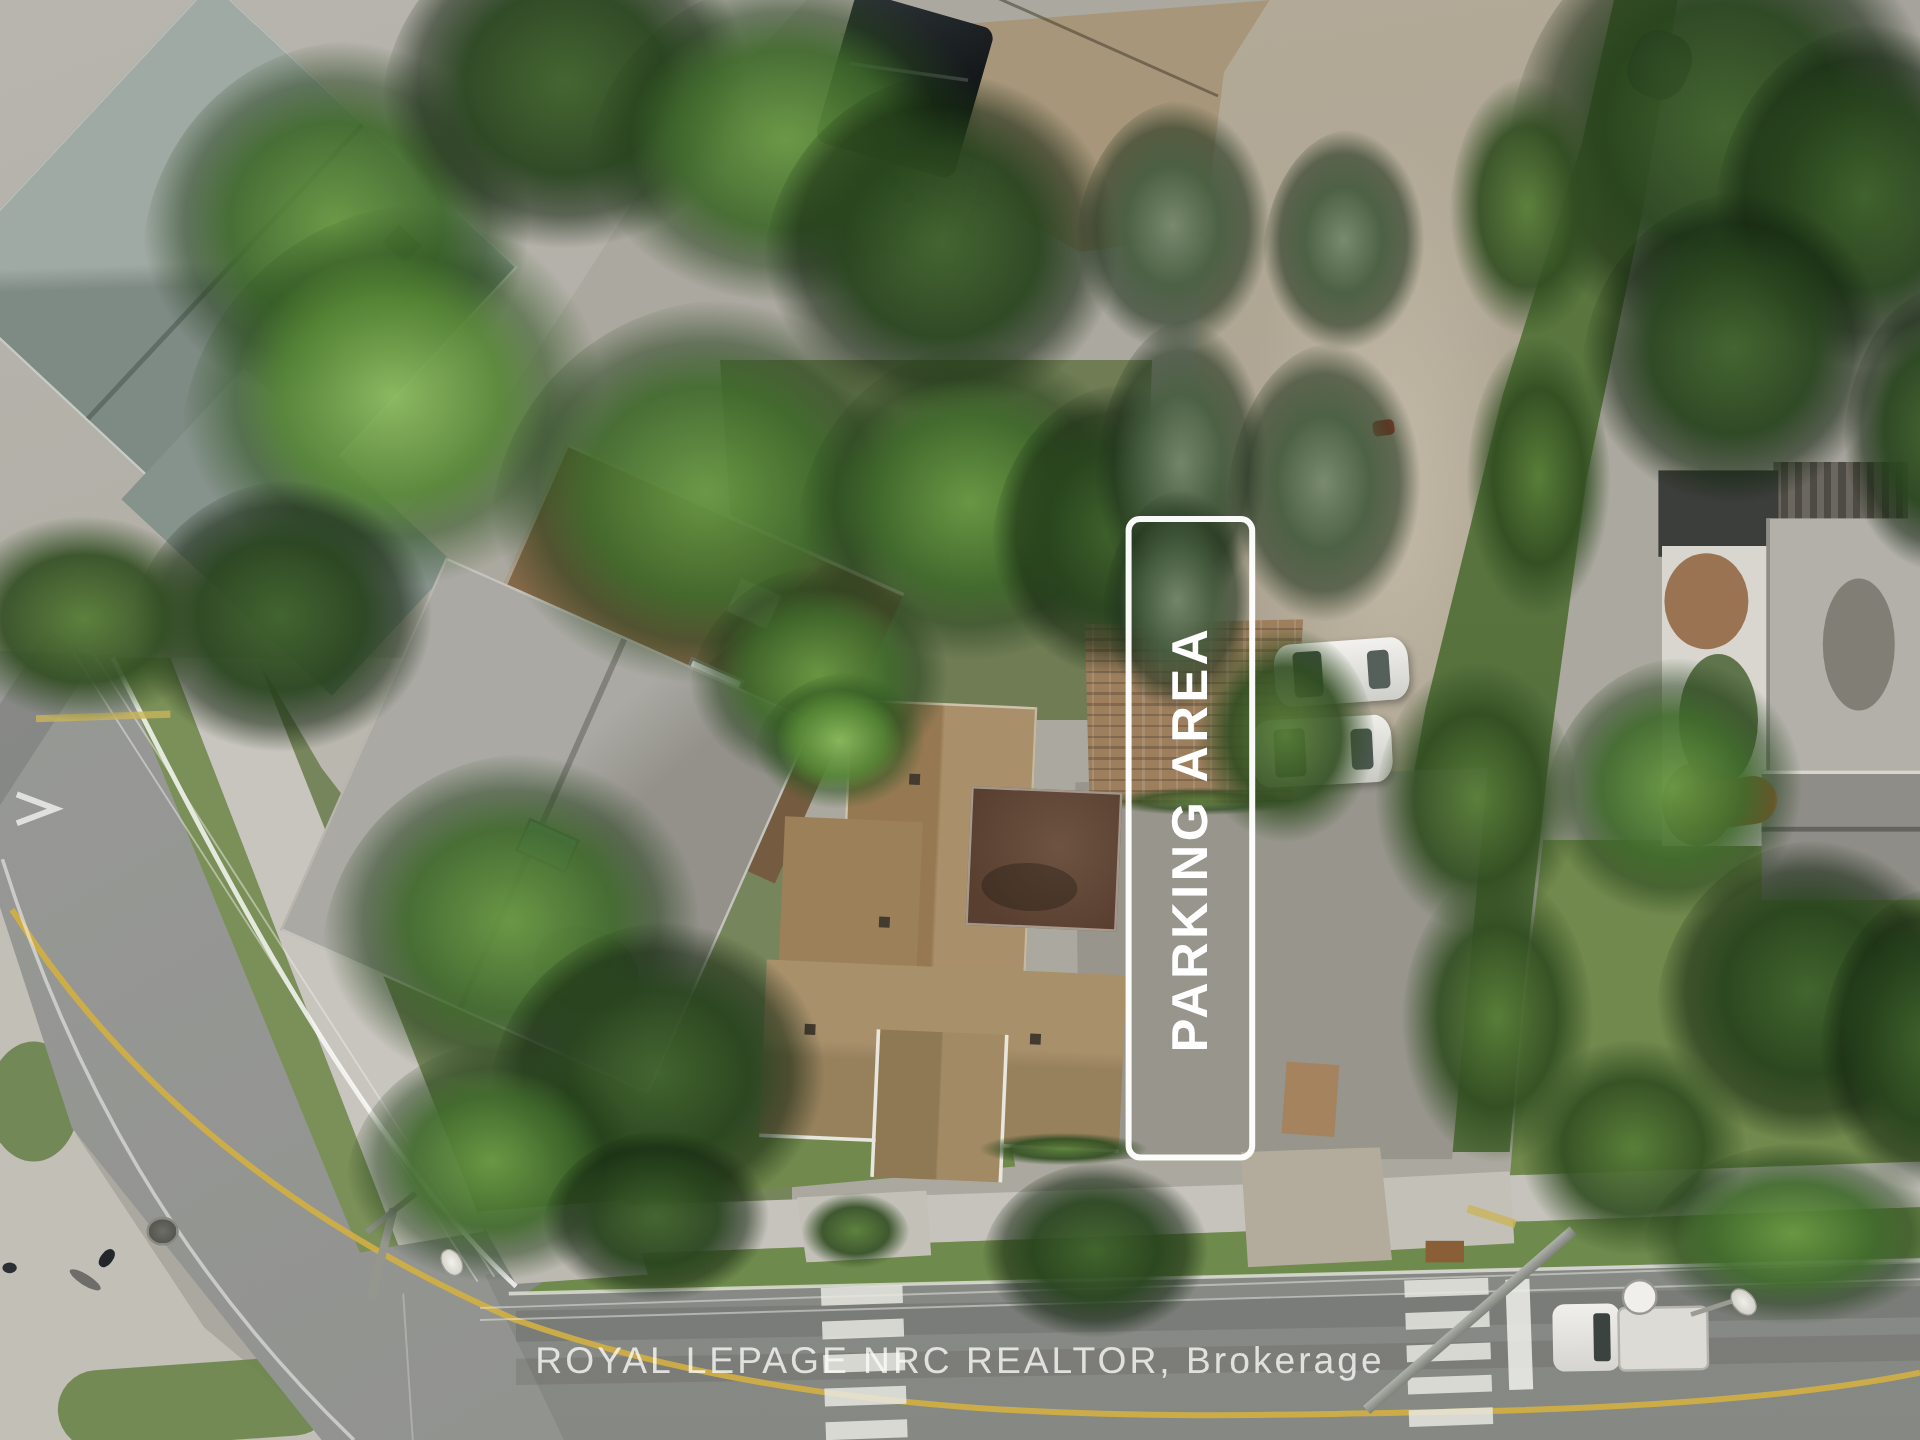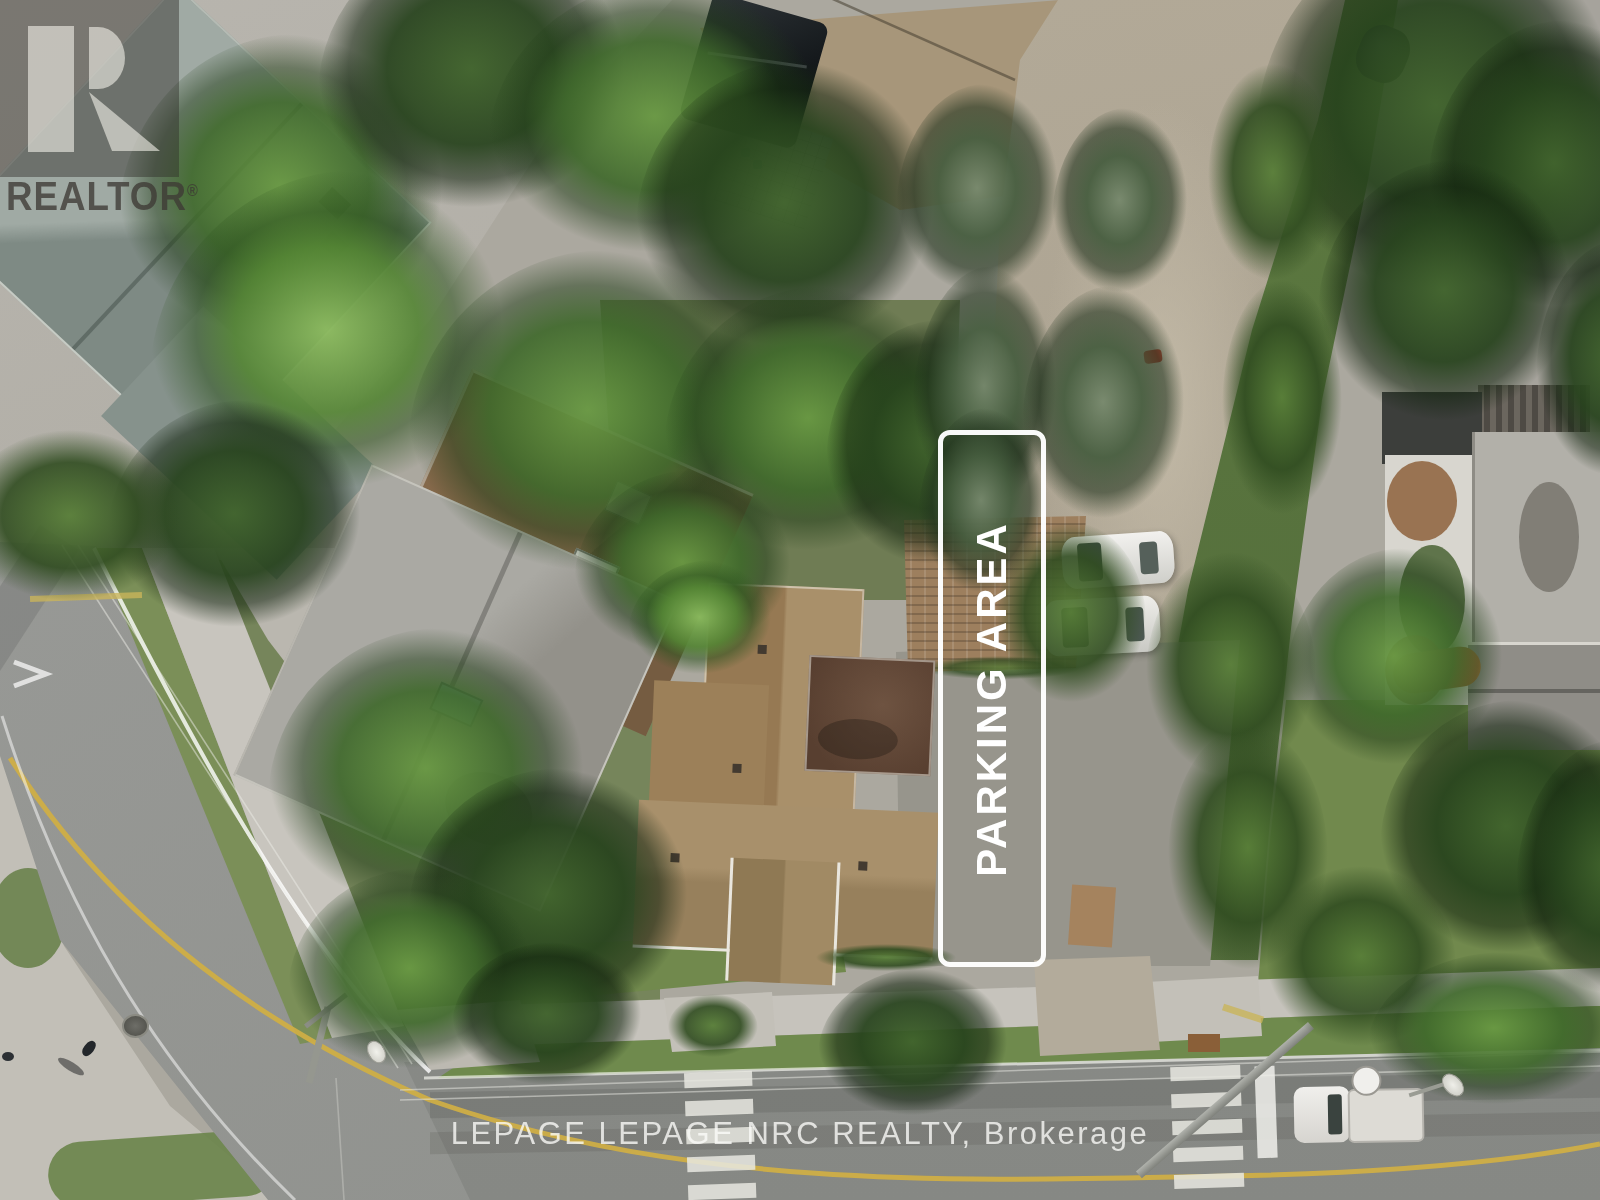--- a/index.html
+++ b/index.html
@@ -256,30 +256,16 @@
   <div class="abs" style="left:368px;top:1040px;width:15px;height:22px;border-radius:50%;transform:rotate(-30deg);
               background:radial-gradient(#f2f2ec,#c9c9c1);border:1px solid #a0a098;"></div>
   <div class="abs" style="left:1408px;top:1086px;width:48px;height:4px;transform:rotate(-18deg);background:#9a9c94;"></div>
   <div class="abs" style="left:1444px;top:1072px;width:16px;height:24px;border-radius:50%;transform:rotate(-42deg);
               background:radial-gradient(#efefe9,#c6c6be);border:1px solid #a0a098;"></div>
 
   <div id="parking-box" class="abs" style="left:938px;top:430px;width:98px;height:527px;">
     <span id="parking-label">PARKING AREA</span>
   </div>
 
-  <div class="abs" style="left:0;top:0;width:260px;height:230px;">
-    <div class="abs" style="left:0;top:0;width:179px;height:177px;background:rgba(47,44,40,.45);">
-      <svg width="179" height="177" viewBox="0 0 179 177">
-        <g fill="rgba(244,241,234,.60)">
-          <rect x="28" y="26" width="46" height="126"></rect>
-          <path d="M89 27 h9 a27 31 0 0 1 0 62 h-9 z"></path>
-          <path d="M89 92 L160 151 L112 151 Z"></path>
-        </g>
-      </svg>
-    </div>
-    <div id="realtor-text">
-      <span>REALTOR</span><sup>®</sup>
-    </div>
-  </div>
-
-  <div id="brokerage">LEPAGE LEPAGE NRC REALTY, Brokerage</div>
+
+  <div id="brokerage">ROYAL LEPAGE NRC REALTOR, Brokerage</div>
 
 </div>
 
 </body></html>

